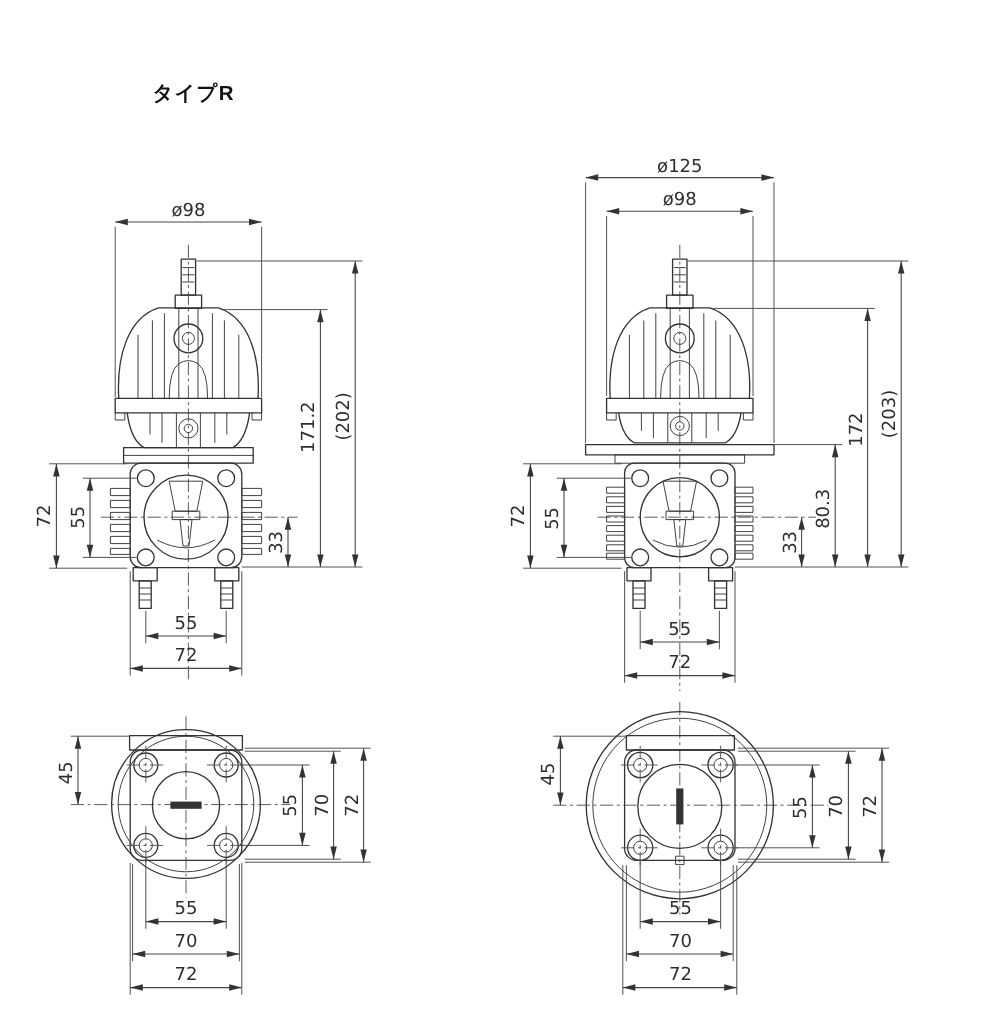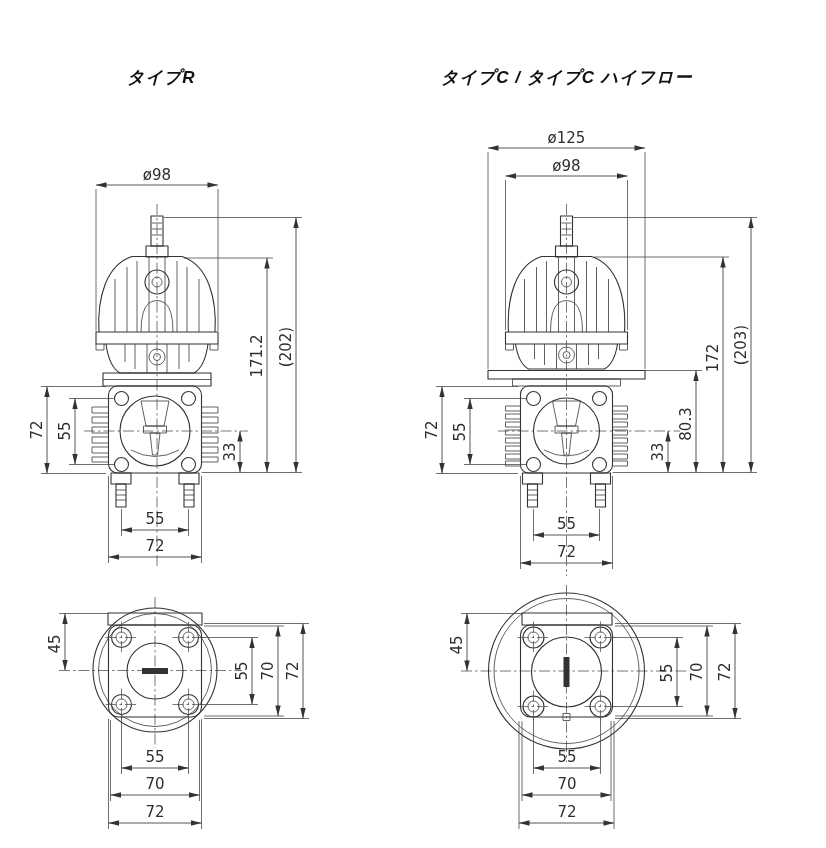--- a/index.html
+++ b/index.html
@@ -1,36 +1,35 @@
 <!DOCTYPE html>
 <html><head>
 <meta charset="utf-8">
 <style>
   html,body{margin:0;padding:0;background:#fff;}
   .canvas{position:relative;width:826px;height:848px;background:#ffffff;overflow:hidden;
           font-family:"Liberation Sans",sans-serif;}
-  .title{position:absolute;font-weight:bold;font-size:17px;color:#111;letter-spacing:1px;white-space:nowrap;font-style:italic;}
+  .title{position:absolute;font-weight:bold;font-size:17px;color:#111;letter-spacing:1px;white-space:nowrap;}
   .title.left{left:127px;top:66px;}
   .title.right{left:441px;top:66px;}
   svg{position:absolute;left:0;top:0;}
   .o{stroke:#333;stroke-width:1.1;fill:none;stroke-linejoin:round;}
   .o2{stroke:#3a3a3a;stroke-width:0.8;fill:none;stroke-linejoin:round;}
   .d{stroke:#444;stroke-width:0.9;fill:none;}
   .e{stroke:#4a4a4a;stroke-width:0.8;fill:none;}
   .c{stroke:#555;stroke-width:0.8;fill:none;stroke-dasharray:11 3 2.5 3;}
   .t{font-family:"DejaVu Sans","Liberation Sans",sans-serif;font-size:15px;fill:#2e2e2e;}
   .f{fill:#333;stroke:none;}
 </style>
 </head>
 <body>
 
 <div class="canvas">
 
   <div class="title left">タイプR</div>
-  <div class="title right">タイプC / タイプC ハイフロー</div>
 
   <svg width="826" height="848" viewBox="0 0 826 848">
     <defs>
       <marker id="ae" markerWidth="12" markerHeight="8" refX="11.5" refY="4" orient="auto" markerUnits="userSpaceOnUse">
         <path d="M11.5,4 L1,1.3 L1,6.7 Z" fill="#333"></path>
       </marker>
       <marker id="as" markerWidth="12" markerHeight="8" refX="0.5" refY="4" orient="auto" markerUnits="userSpaceOnUse">
         <path d="M0.5,4 L11,1.3 L11,6.7 Z" fill="#333"></path>
       </marker>
     </defs>

